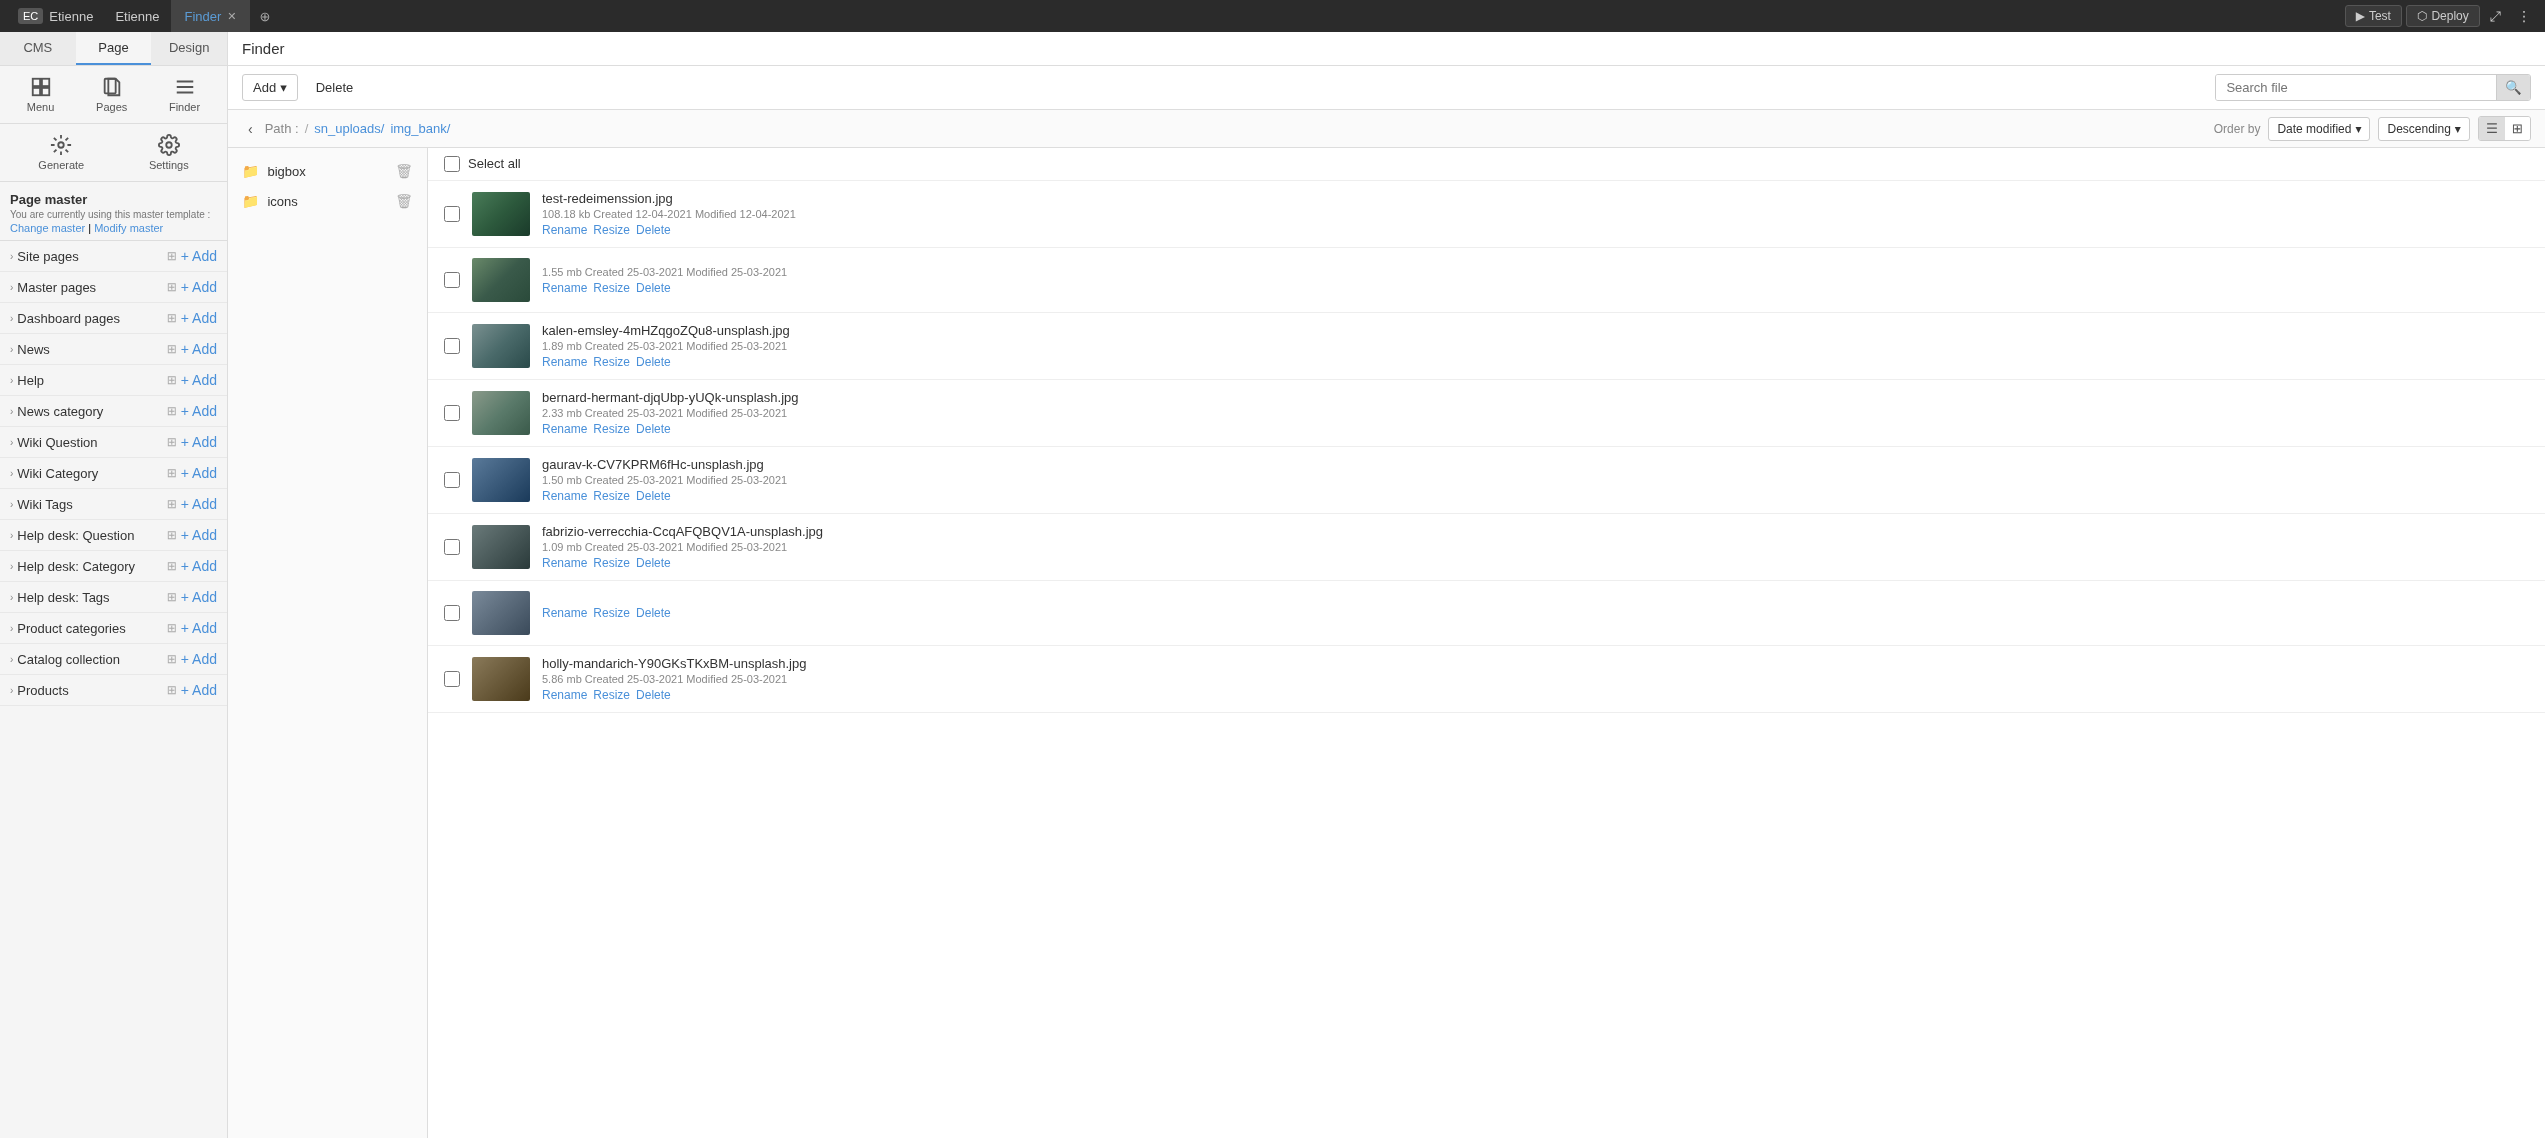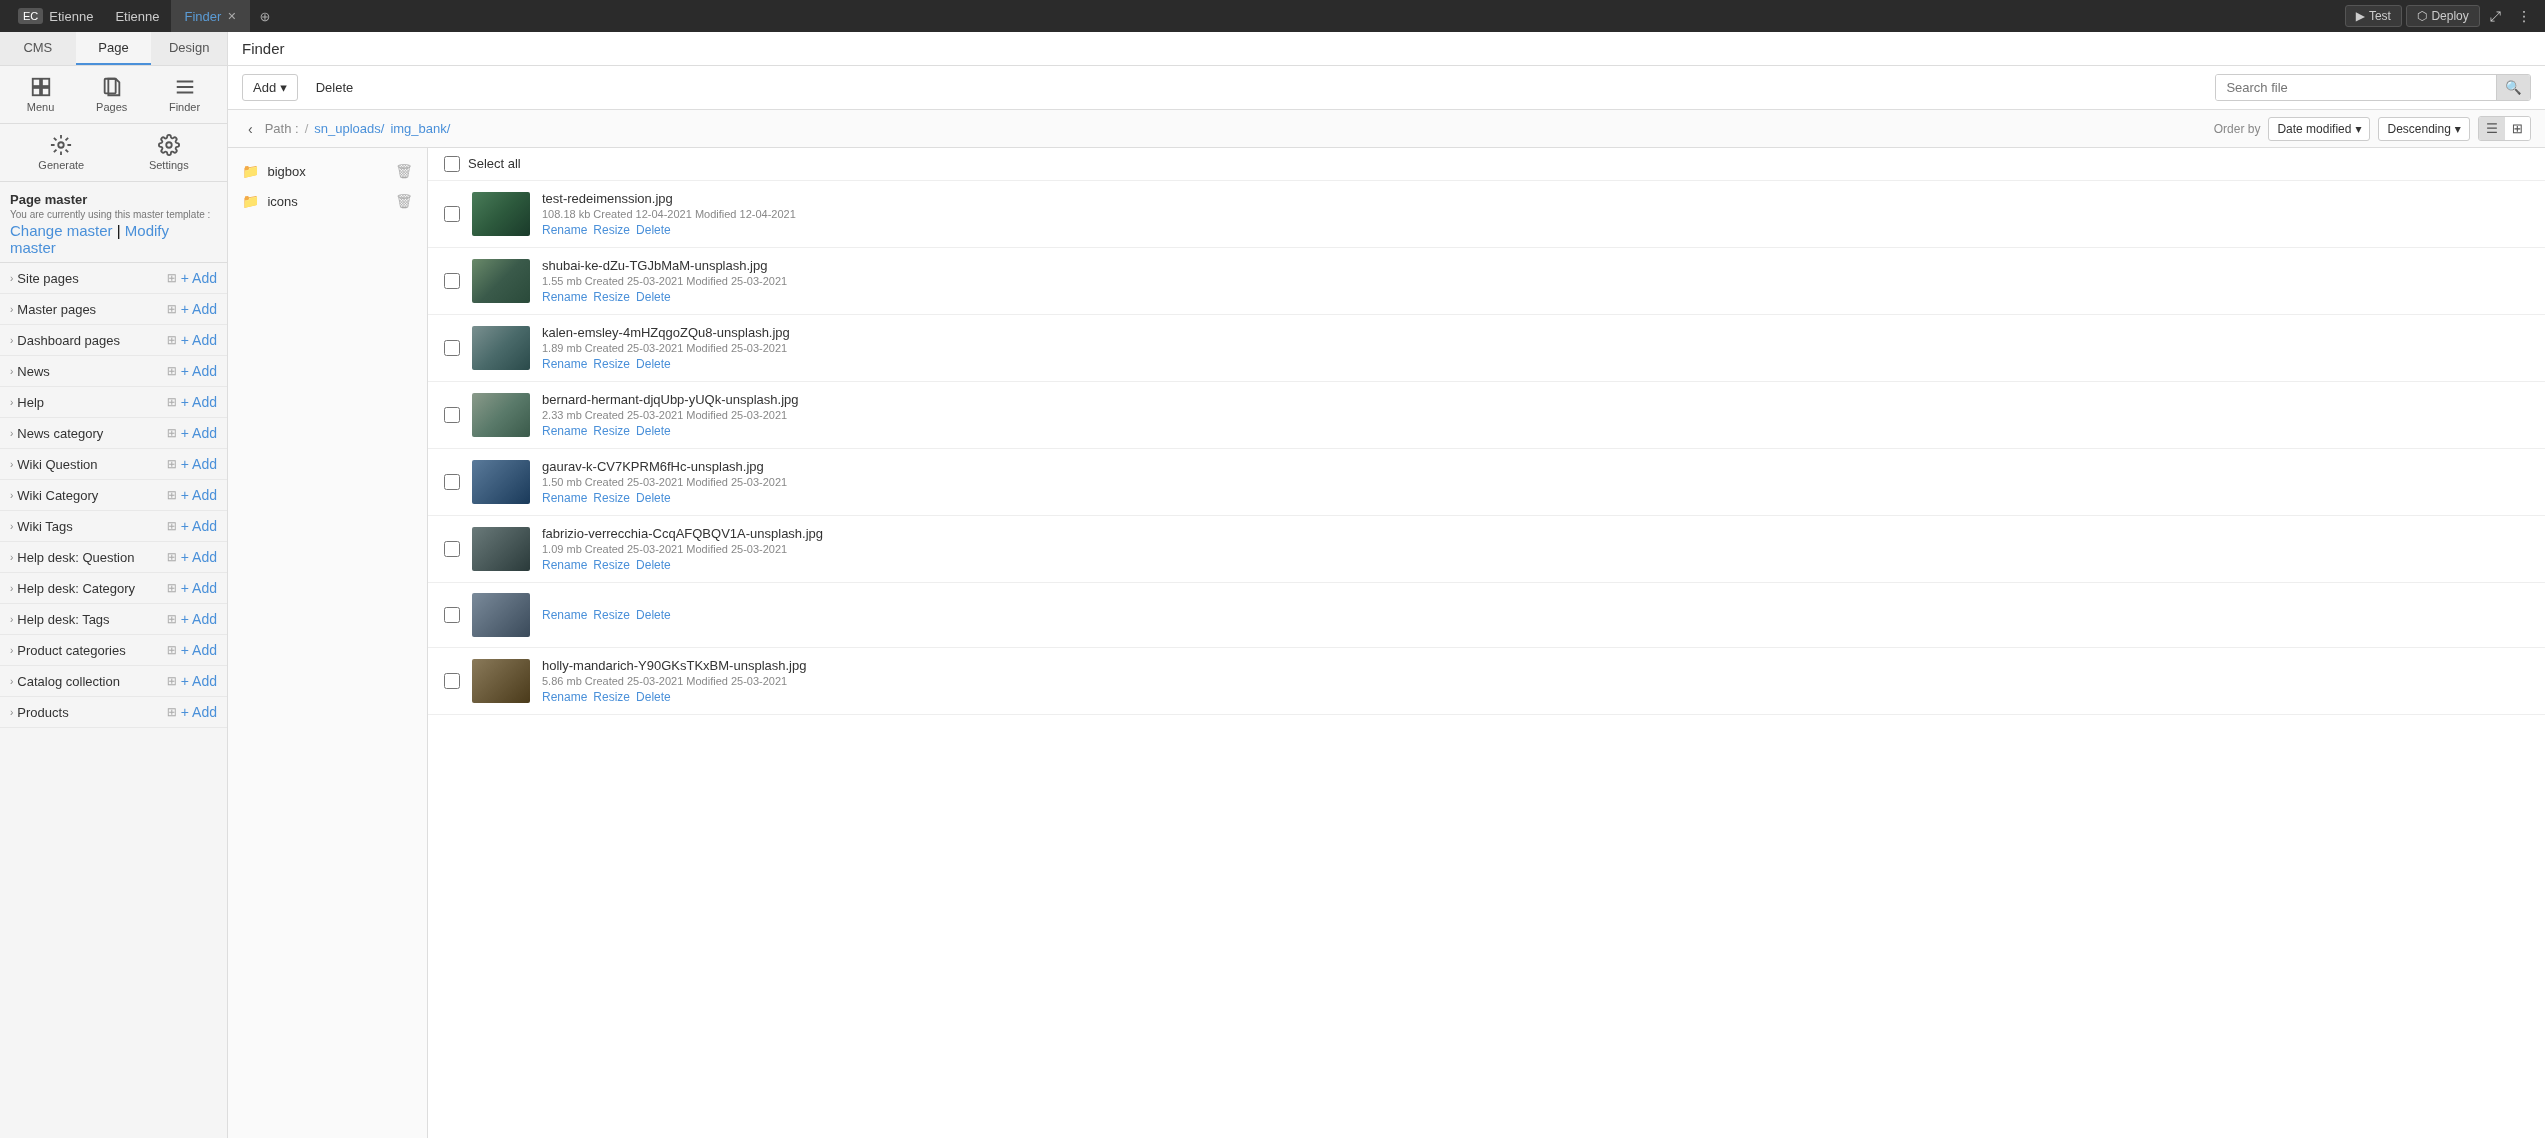--- a/index.html
+++ b/index.html
@@ -39,21 +39,21 @@
     }
     .sidebar-top-tab.active { background: #f5f5f5; border-bottom: 2px solid #4a90d9; color: #333; font-weight: 500; }
 
     .sidebar-icons { display: flex; justify-content: space-around; padding: 10px 6px; border-bottom: 1px solid #ddd; }
     .sidebar-icon-btn { display: flex; flex-direction: column; align-items: center; gap: 3px; cursor: pointer; color: #555; font-size: 11px; background: none; border: none; }
     .sidebar-icon-btn svg { width: 22px; height: 22px; }
 
     .page-master-section { padding: 10px 10px 6px; border-bottom: 1px solid #ddd; }
     .page-master-title { font-weight: 600; font-size: 13px; color: #333; margin-bottom: 2px; }
     .page-master-sub { font-size: 10px; color: #777; margin-bottom: 2px; }
-    .page-master-links { font-size: 15px; }
+    .page-master-links { font-size: 11px; }
     .page-master-links a { color: #4a90d9; text-decoration: none; cursor: pointer; }
 
     .sidebar-nav { flex: 1; }
     .nav-item {
       display: flex; align-items: center; padding: 7px 10px; cursor: pointer;
       border-bottom: 1px solid #e8e8e8; color: #333; font-size: 13px;
     }
     .nav-item .nav-arrow { margin-right: 4px; color: #888; font-size: 10px; }
     .nav-item .nav-label { flex: 1; }
     .nav-item .nav-grid-icon { color: #aaa; margin-left: 4px; font-size: 12px; }
@@ -408,21 +408,20 @@
         <a class="file-action-link">Rename</a>
         <a class="file-action-link">Resize</a>
         <a class="file-action-link">Delete</a>
       </div>
     </div>
   </div>
             <div class="file-row">
     <input type="checkbox" class="file-checkbox" style="">
     <div class="file-thumb thumb-2"></div>
     <div class="file-info">
-      <div class="file-name">shubai-ke-dZu-TGJbMaM-unsplash.jpg</div>
       <div class="file-meta">1.55 mb Created 25-03-2021 Modified 25-03-2021</div>
       <div class="file-actions">
         <a class="file-action-link">Rename</a>
         <a class="file-action-link">Resize</a>
         <a class="file-action-link">Delete</a>
       </div>
     </div>
   </div>
             <div class="file-row">
     <input type="checkbox" class="file-checkbox" style="">

